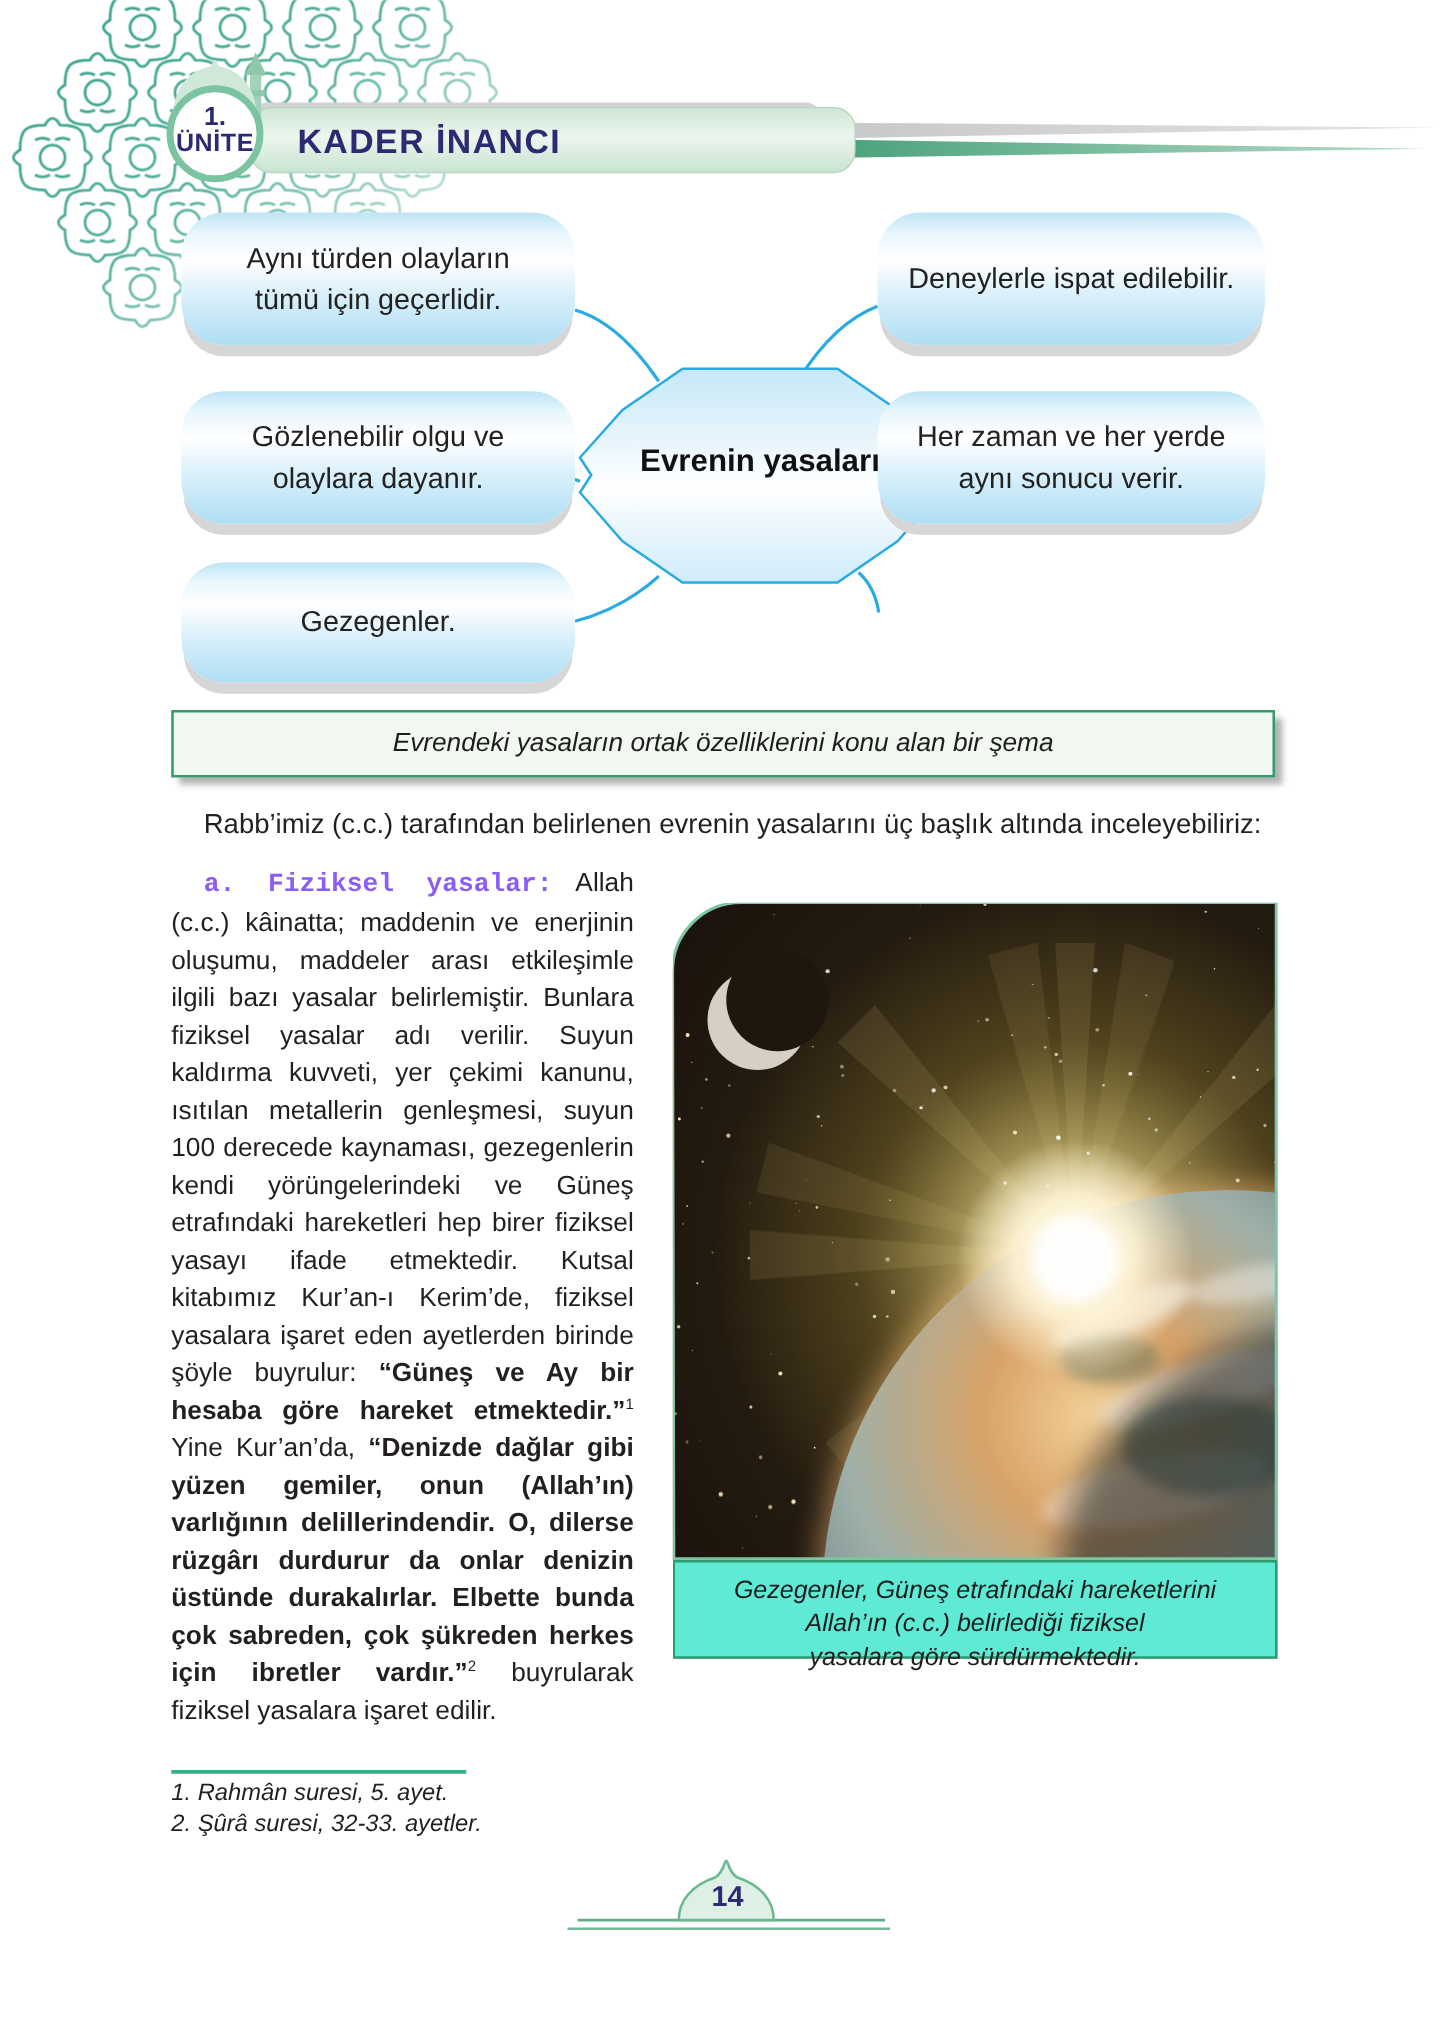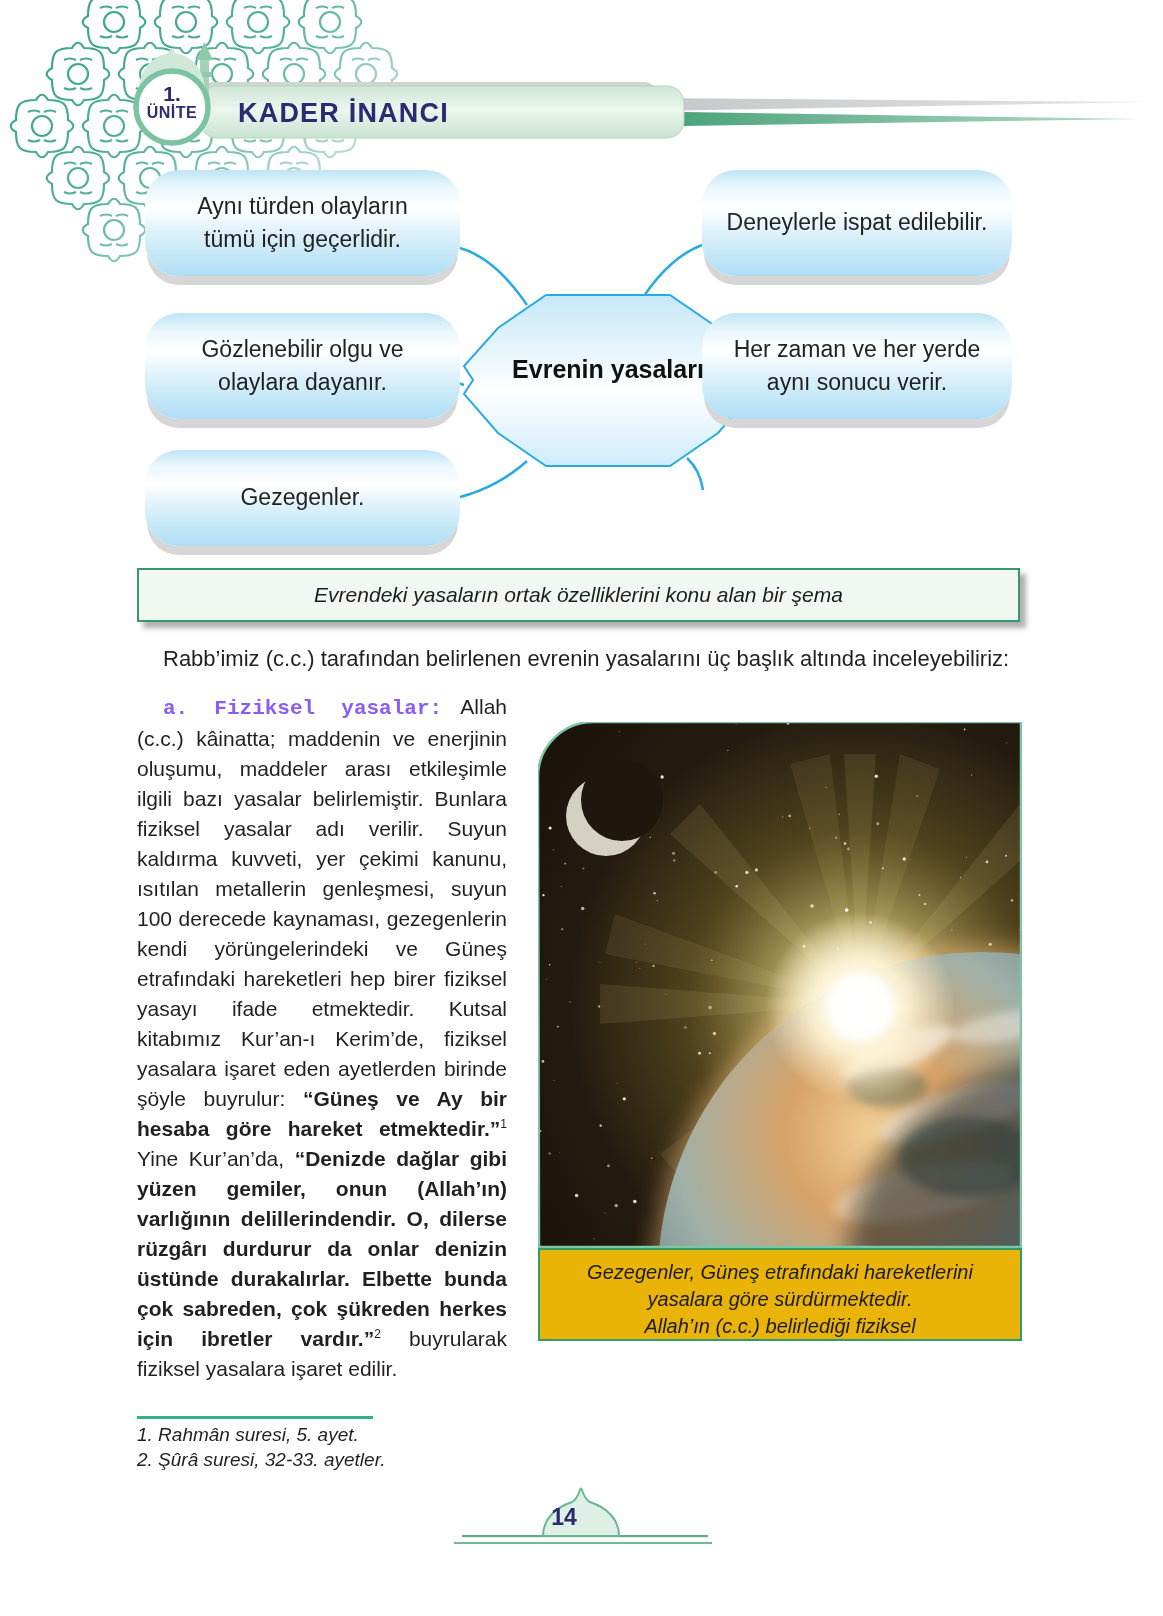--- a/index.html
+++ b/index.html
@@ -7,21 +7,21 @@
   .page {
     position:relative; width:1163px; height:1616px; background:#fff;
     overflow:hidden; font-family:"Liberation Sans", sans-serif; color:#231f20;
   }
   .abs { position:absolute; }
 
   
   .unit-num { left:136px; top:82px; width:72px; text-align:center;
     font-size:21px; font-weight:bold; color:#2b2a72; }
   .unit-label { left:134px; top:104px; width:76px; text-align:center;
-    font-size:16px; font-weight:bold; color:#2b2a72; letter-spacing:.5px; }
+    font-size:20px; font-weight:bold; color:#2b2a72; letter-spacing:.5px; }
   .unit-title { left:238px; top:96px; height:34px; line-height:34px;
     font-size:27px; font-weight:bold; color:#2b2a72; letter-spacing:1.2px; }
 
   
   .diagram { left:0; top:165px; width:1163px; height:400px; }
   .d-box {
     position:absolute; width:315px; height:106px; border-radius:34px;
     background:linear-gradient(180deg,#bfe4f6 0%,#e9f7fd 16%,#ffffff 36%,#dff2fb 58%,#aedef4 100%);
     box-shadow:0 11px 0 -2px #d6d6d6;
     display:flex; align-items:center; justify-content:center; text-align:center;
@@ -39,29 +39,29 @@
 
   .intro { left:137px; top:646px; width:888px; font-size:22px; text-indent:26px; color:#231f20; }
 
   .body-col { left:137px; top:692px; width:370px; }
   .body-text { font-size:21px; line-height:30px; text-align:justify; color:#231f20; text-indent:26px; }
   .bold { font-weight:bold; }
   .red { color:#8b5cf6; font-weight:bold;font-family:Liberation Mono, monospace; }
   sup.fn-ref { font-size:12px; vertical-align:super; line-height:0; }
 
   .fig-caption-box {
-    left:538px; top:1248px; width:484px; height:93px;
-    background:#eab308; border:2px solid #2f9a6c; padding-top:9px;
+    left:538px; top:1248px; width:484px; height:79px;
+    background:#5eead4; border:2px solid #2f9a6c; padding-top:9px;
   }
   .fig-caption-line { text-align:center; font-style:italic; font-size:20px; line-height:27px; color:#1c1c1c; }
 
   .fn-rule { left:137px; top:1416px; width:236px; height:3px; background:#35b184; }
   .fn { left:137px; font-size:19px; color:#231f20;font-style:italic; }
 
-  .page-num { left:526px; top:1504px; width:76px; text-align:center;
+  .page-num { left:544px; top:1504px; width:76px; text-align:center;
     font-size:23px; font-weight:bold; color:#2b2a72; }
 
   svg { display:block; }
 </style>
 </head>
 <body>
 
 <div class="page">
 
   <svg class="abs" style="left:0;top:0" width="480" height="300" viewBox="0 0 480 300">
@@ -408,22 +408,22 @@
       </g>
 
       <circle cx="322" cy="285" r="95" fill="url(#sunCoreG)"></circle>
       <circle cx="322" cy="285" r="34" fill="#ffffff" opacity="0.95" filter="url(#soft)"></circle>
     </g>
     <path d="M0,55 A55,55 0 0 1 55,0 H483 V525 H1 Z" fill="none" stroke="#7cc6a4" stroke-width="2.5"></path>
   </svg>
 
   <div class="abs fig-caption-box">
     <div class="fig-caption-line">Gezegenler, Güneş etrafındaki hareketlerini</div>
+    <div class="fig-caption-line">Allah’ın (c.c.) belirlediği fiziksel</div>
     <div class="fig-caption-line">yasalara göre sürdürmektedir.</div>
-    <div class="fig-caption-line">Allah’ın (c.c.) belirlediği fiziksel</div>
   </div>
 
   <div class="abs fn-rule"></div>
   <div class="abs fn" style="top:1424px">1. Rahmân suresi, 5. ayet.</div>
   <div class="abs fn" style="top:1449px">2. Şûrâ suresi, 32-33. ayetler.</div>
 
   <svg class="abs" style="left:420px;top:1480px" width="330" height="80" viewBox="0 0 330 80">
     <rect x="42" y="55" width="246" height="2.2" fill="#5fae88"></rect>
     <path d="M123,56 C123,40 134,28 152,22 C156,20 158,16 160,10 Q161,7 162,10 C164,16 166,20 170,22 C188,28 199,40 199,56 Z" fill="#def0e6" stroke="#6bb890" stroke-width="2"></path>
     <rect x="34" y="62" width="258" height="2" fill="#74b995"></rect>

